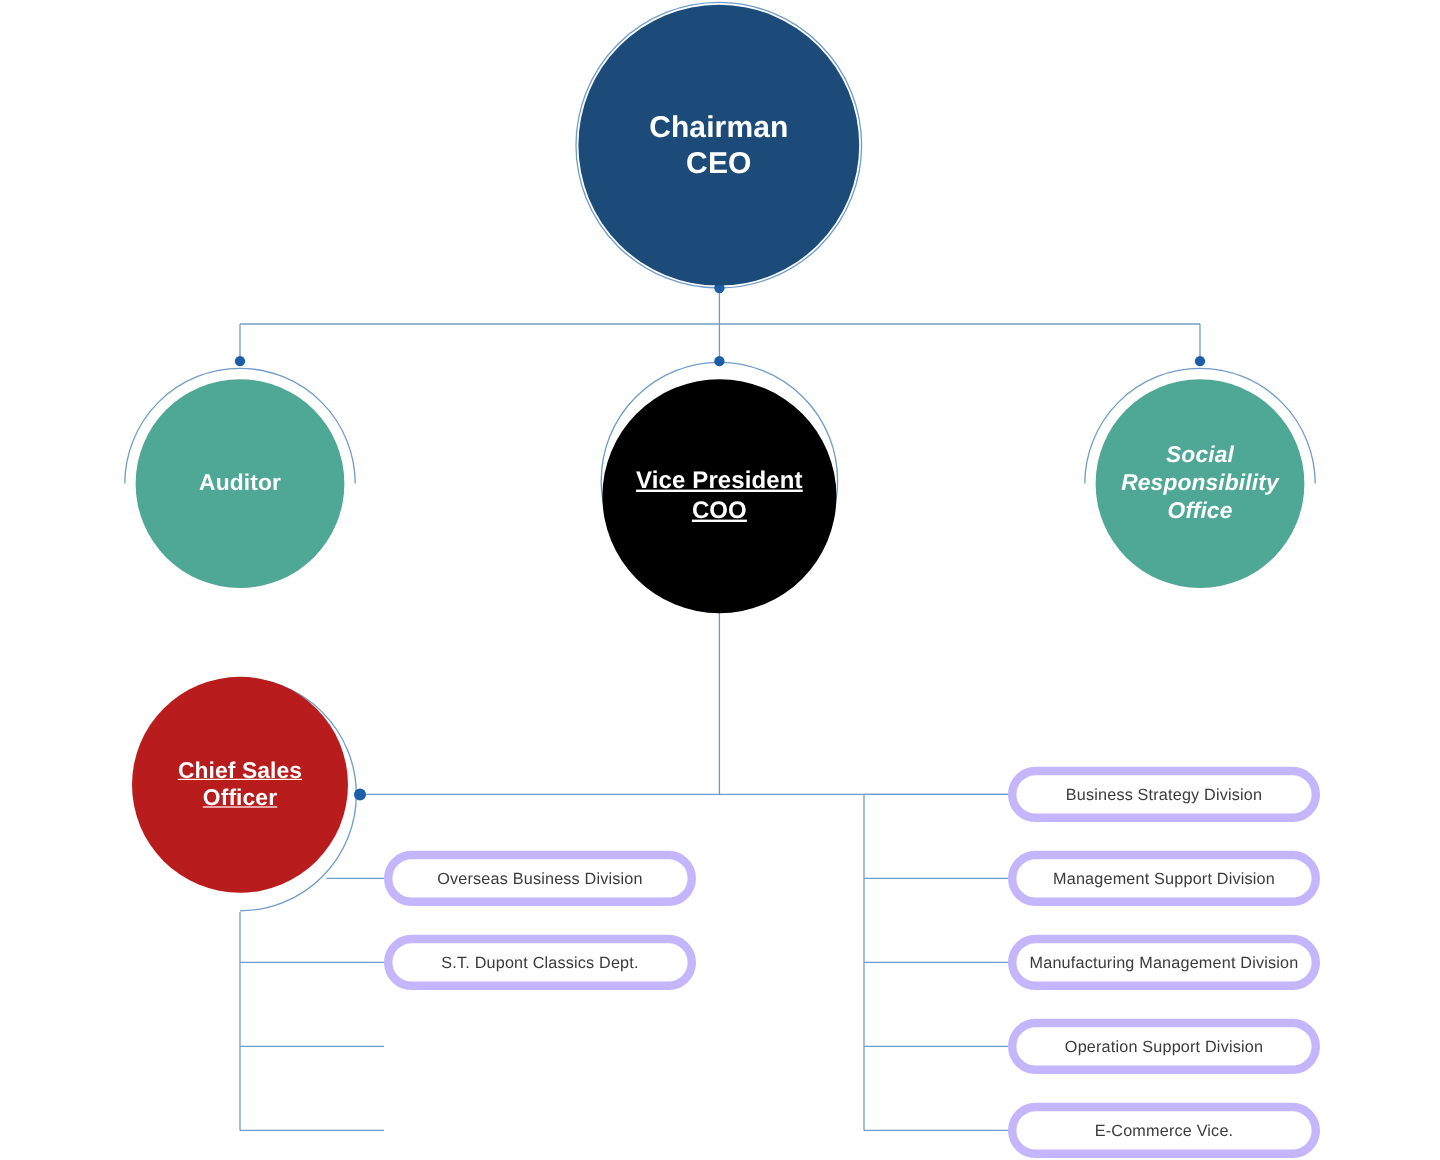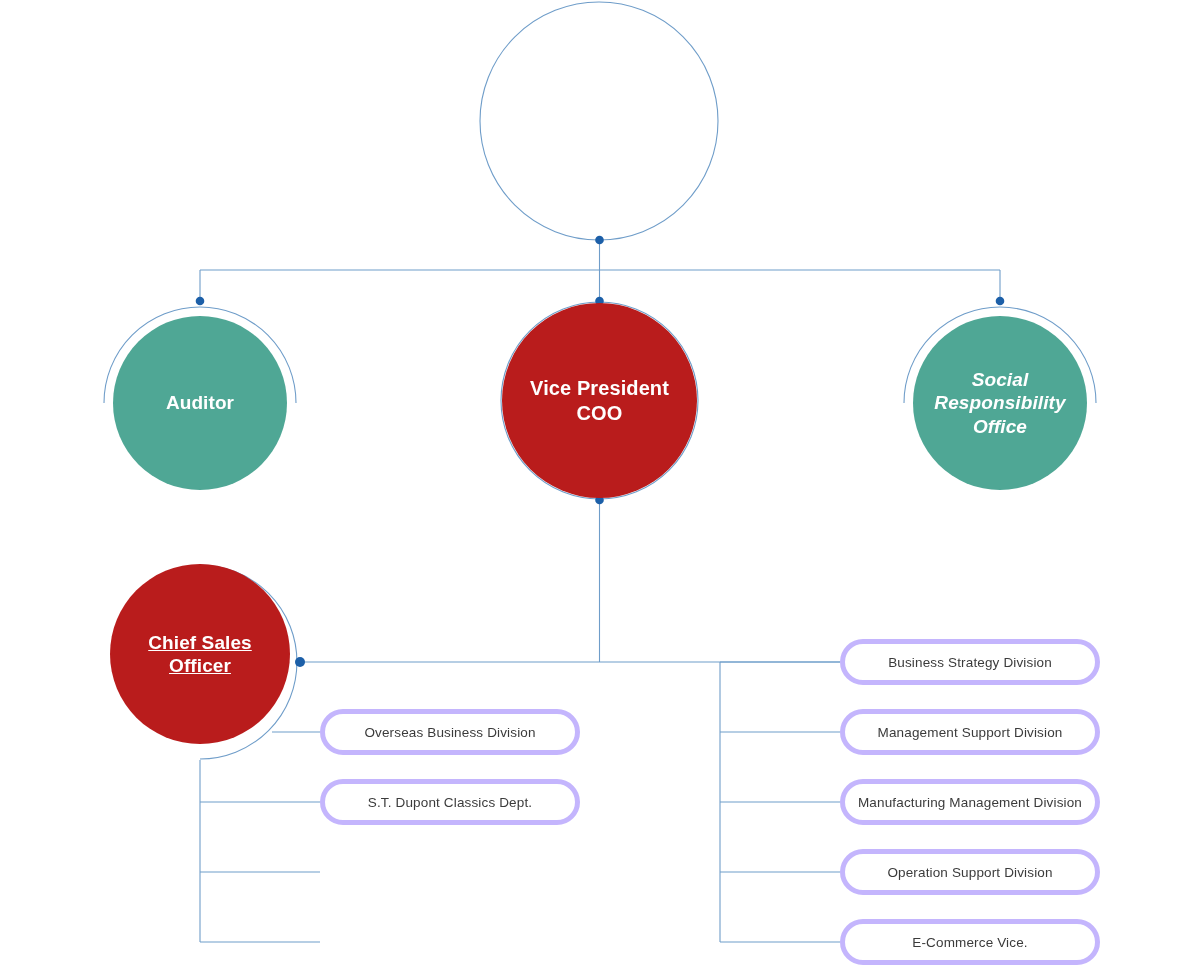--- a/index.html
+++ b/index.html
@@ -48,23 +48,24 @@
     white-space: pre-line;
   }
   #node-ceo {
     left: 482px; top: 4px;
     width: 234px; height: 234px;
     background: #1c4a79;
   }
   #node-ceo .node-label { font-size: 25px; }
 
   #node-vp {
-    left: 502px; top: 303px;
+    left: 502px; top: 316px;
     width: 195px; height: 195px;
-    background: #b91c1c;
+    background: #000000;
+    text-decoration: underline;
   }
   #node-vp .node-label { font-size: 20px; }
 
   #node-auditor {
     left: 113px; top: 316px;
     width: 174px; height: 174px;
     background: #4fa795;
   }
   #node-auditor .node-label { font-size: 19px; }
 
@@ -81,21 +82,21 @@
     background: #b91c1c;
     text-decoration: underline;
   }
   #node-cso .node-label { font-size: 19px; }
 
   
   .pill-box {
     position: absolute;
     height: 46px;
     width: 260px;
-    border: 5px solid #c4b5fd;
+    border: 7px solid #c4b5fd;
     border-radius: 23px;
     background: #ffffff;
     display: flex;
     align-items: center;
     justify-content: center;
     box-sizing: border-box;
     z-index: 3;
   }
   .pill-box .pill-label {
     font-size: 13.5px;
@@ -146,20 +147,24 @@
     <g fill="#1c5fa8" stroke="none">
       <circle cx="599.5" cy="240" r="4.3"></circle>
       <circle cx="200" cy="301" r="4.3"></circle>
       <circle cx="599.5" cy="301" r="4.3"></circle>
       <circle cx="1000" cy="301" r="4.3"></circle>
       <circle cx="599.5" cy="500" r="4.3"></circle>
       <circle cx="300" cy="662" r="5"></circle>
     </g>
   </svg>
 
+  <div class="node-circle" id="node-ceo">
+    <span class="node-label">Chairman
+CEO</span>
+  </div>
 
   <div class="node-circle" id="node-auditor">
     <span class="node-label">Auditor</span>
   </div>
 
   <div class="node-circle" id="node-vp">
     <span class="node-label">Vice President
 COO</span>
   </div>
 

